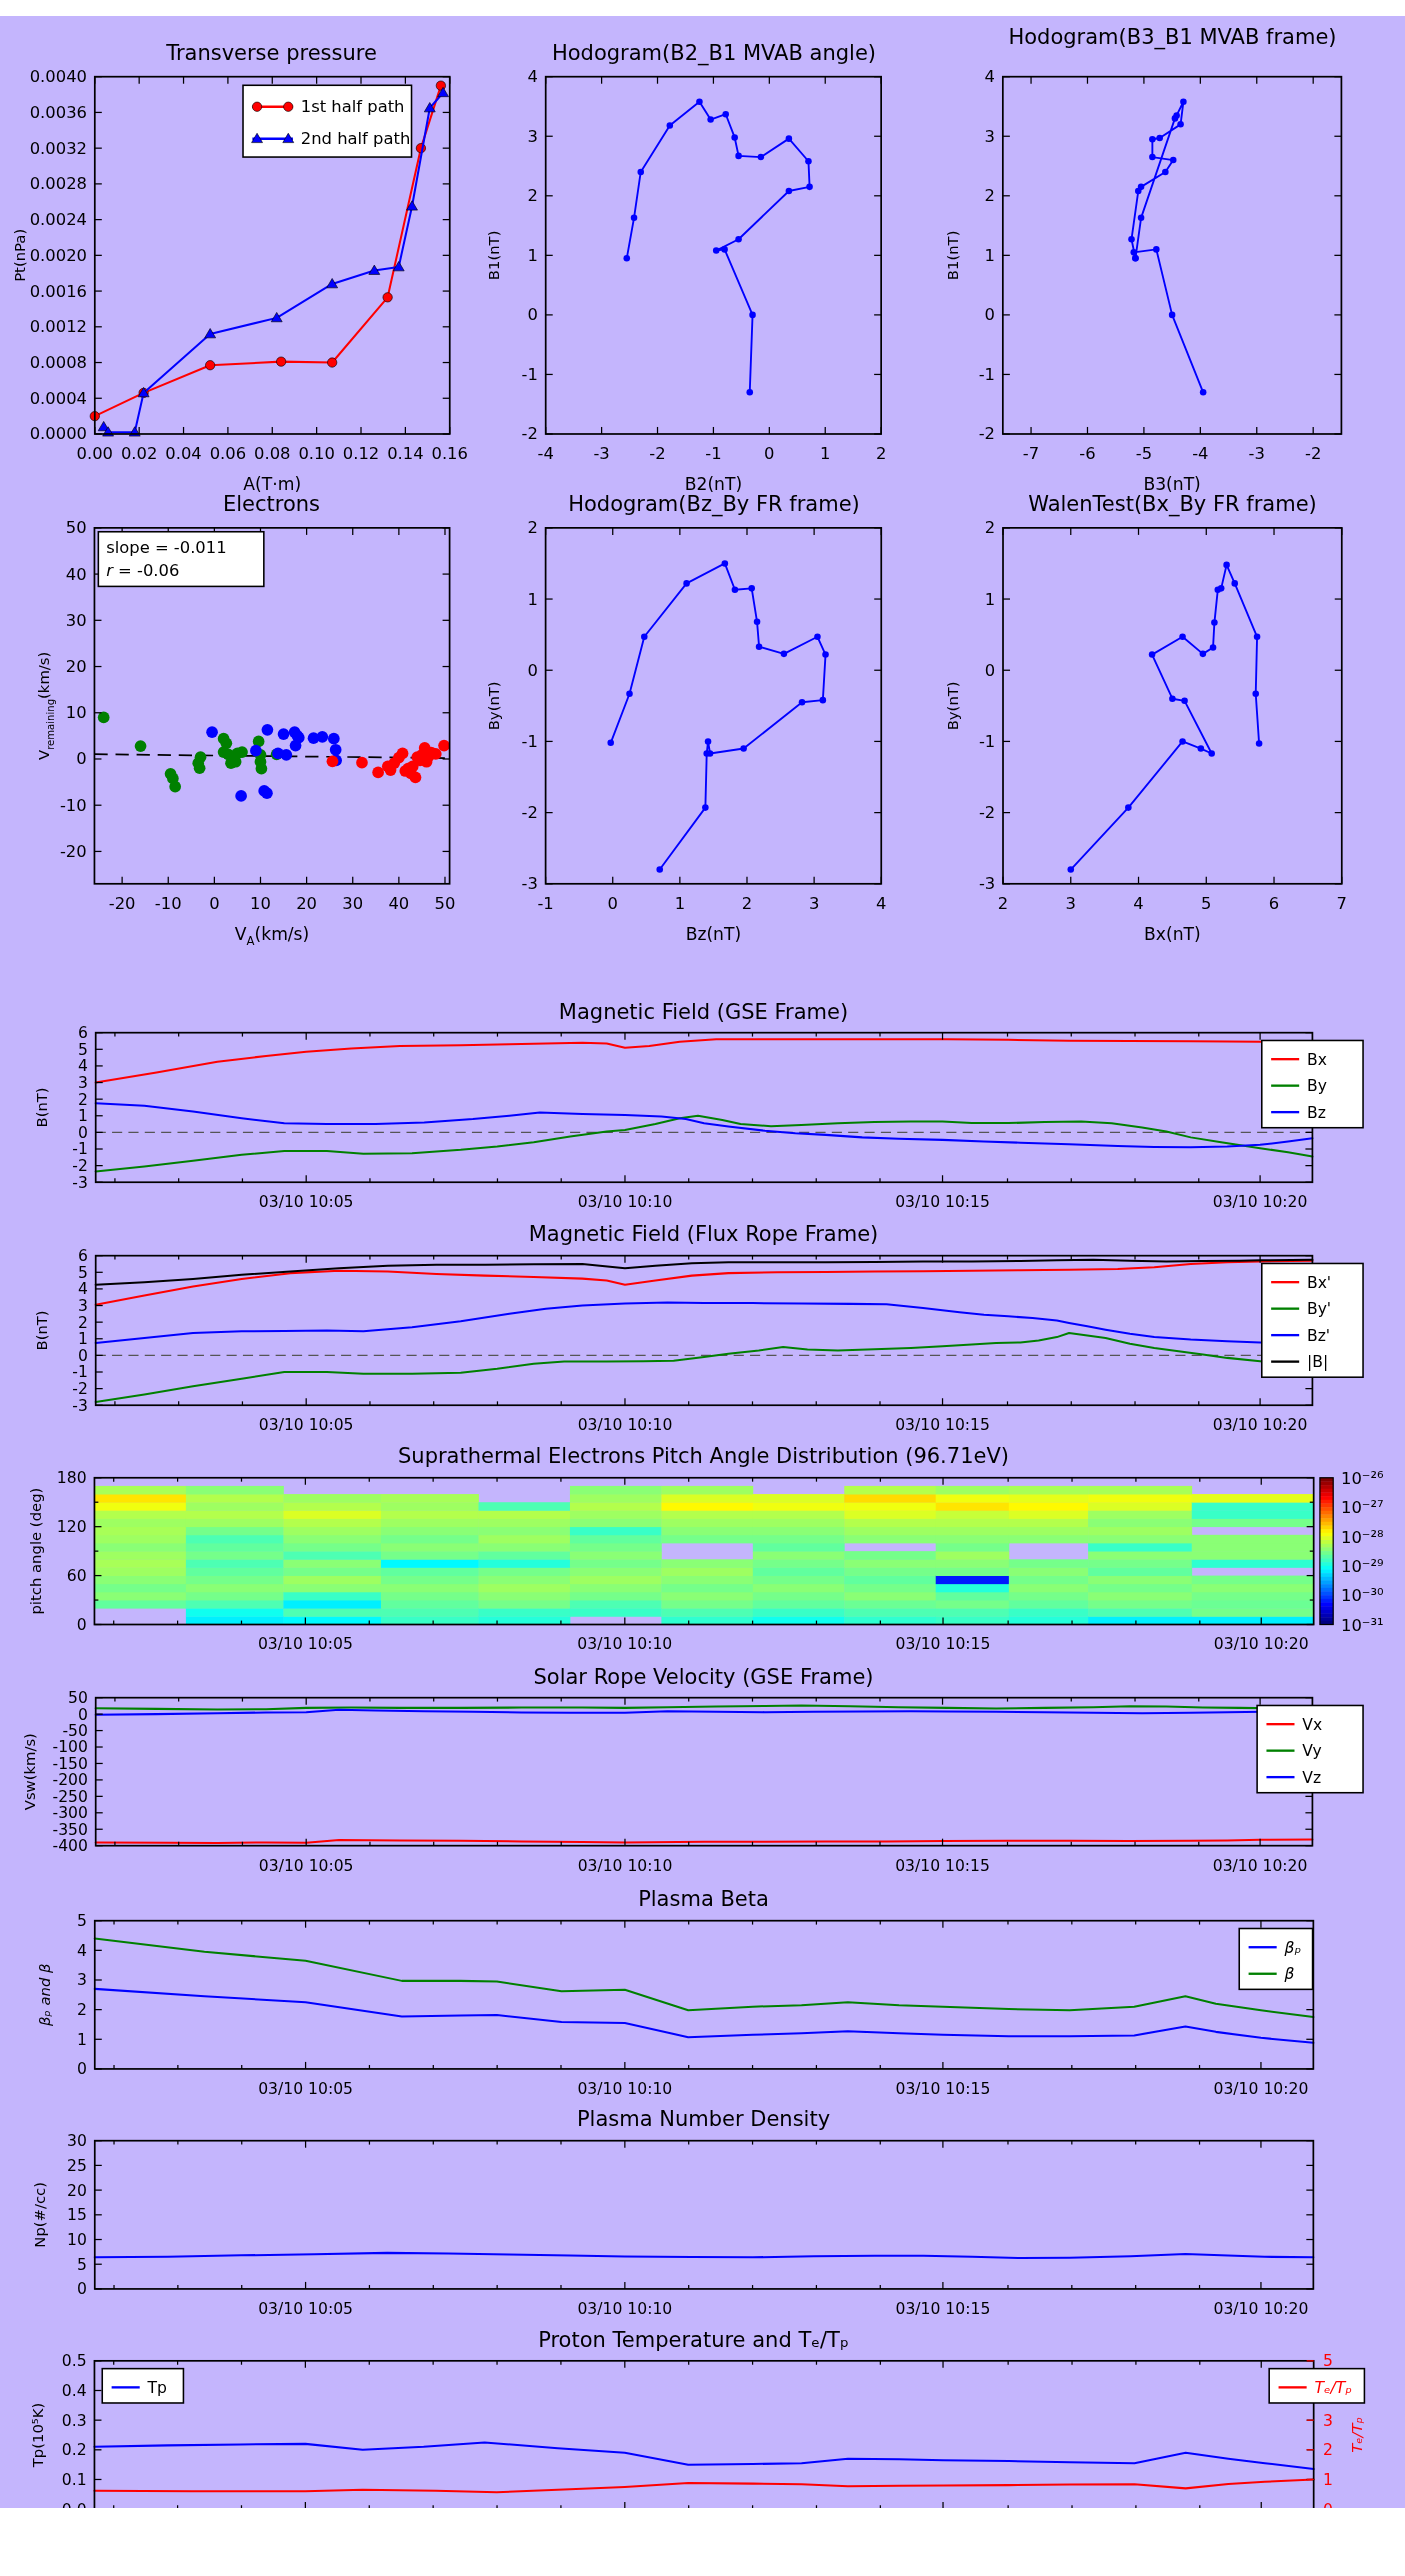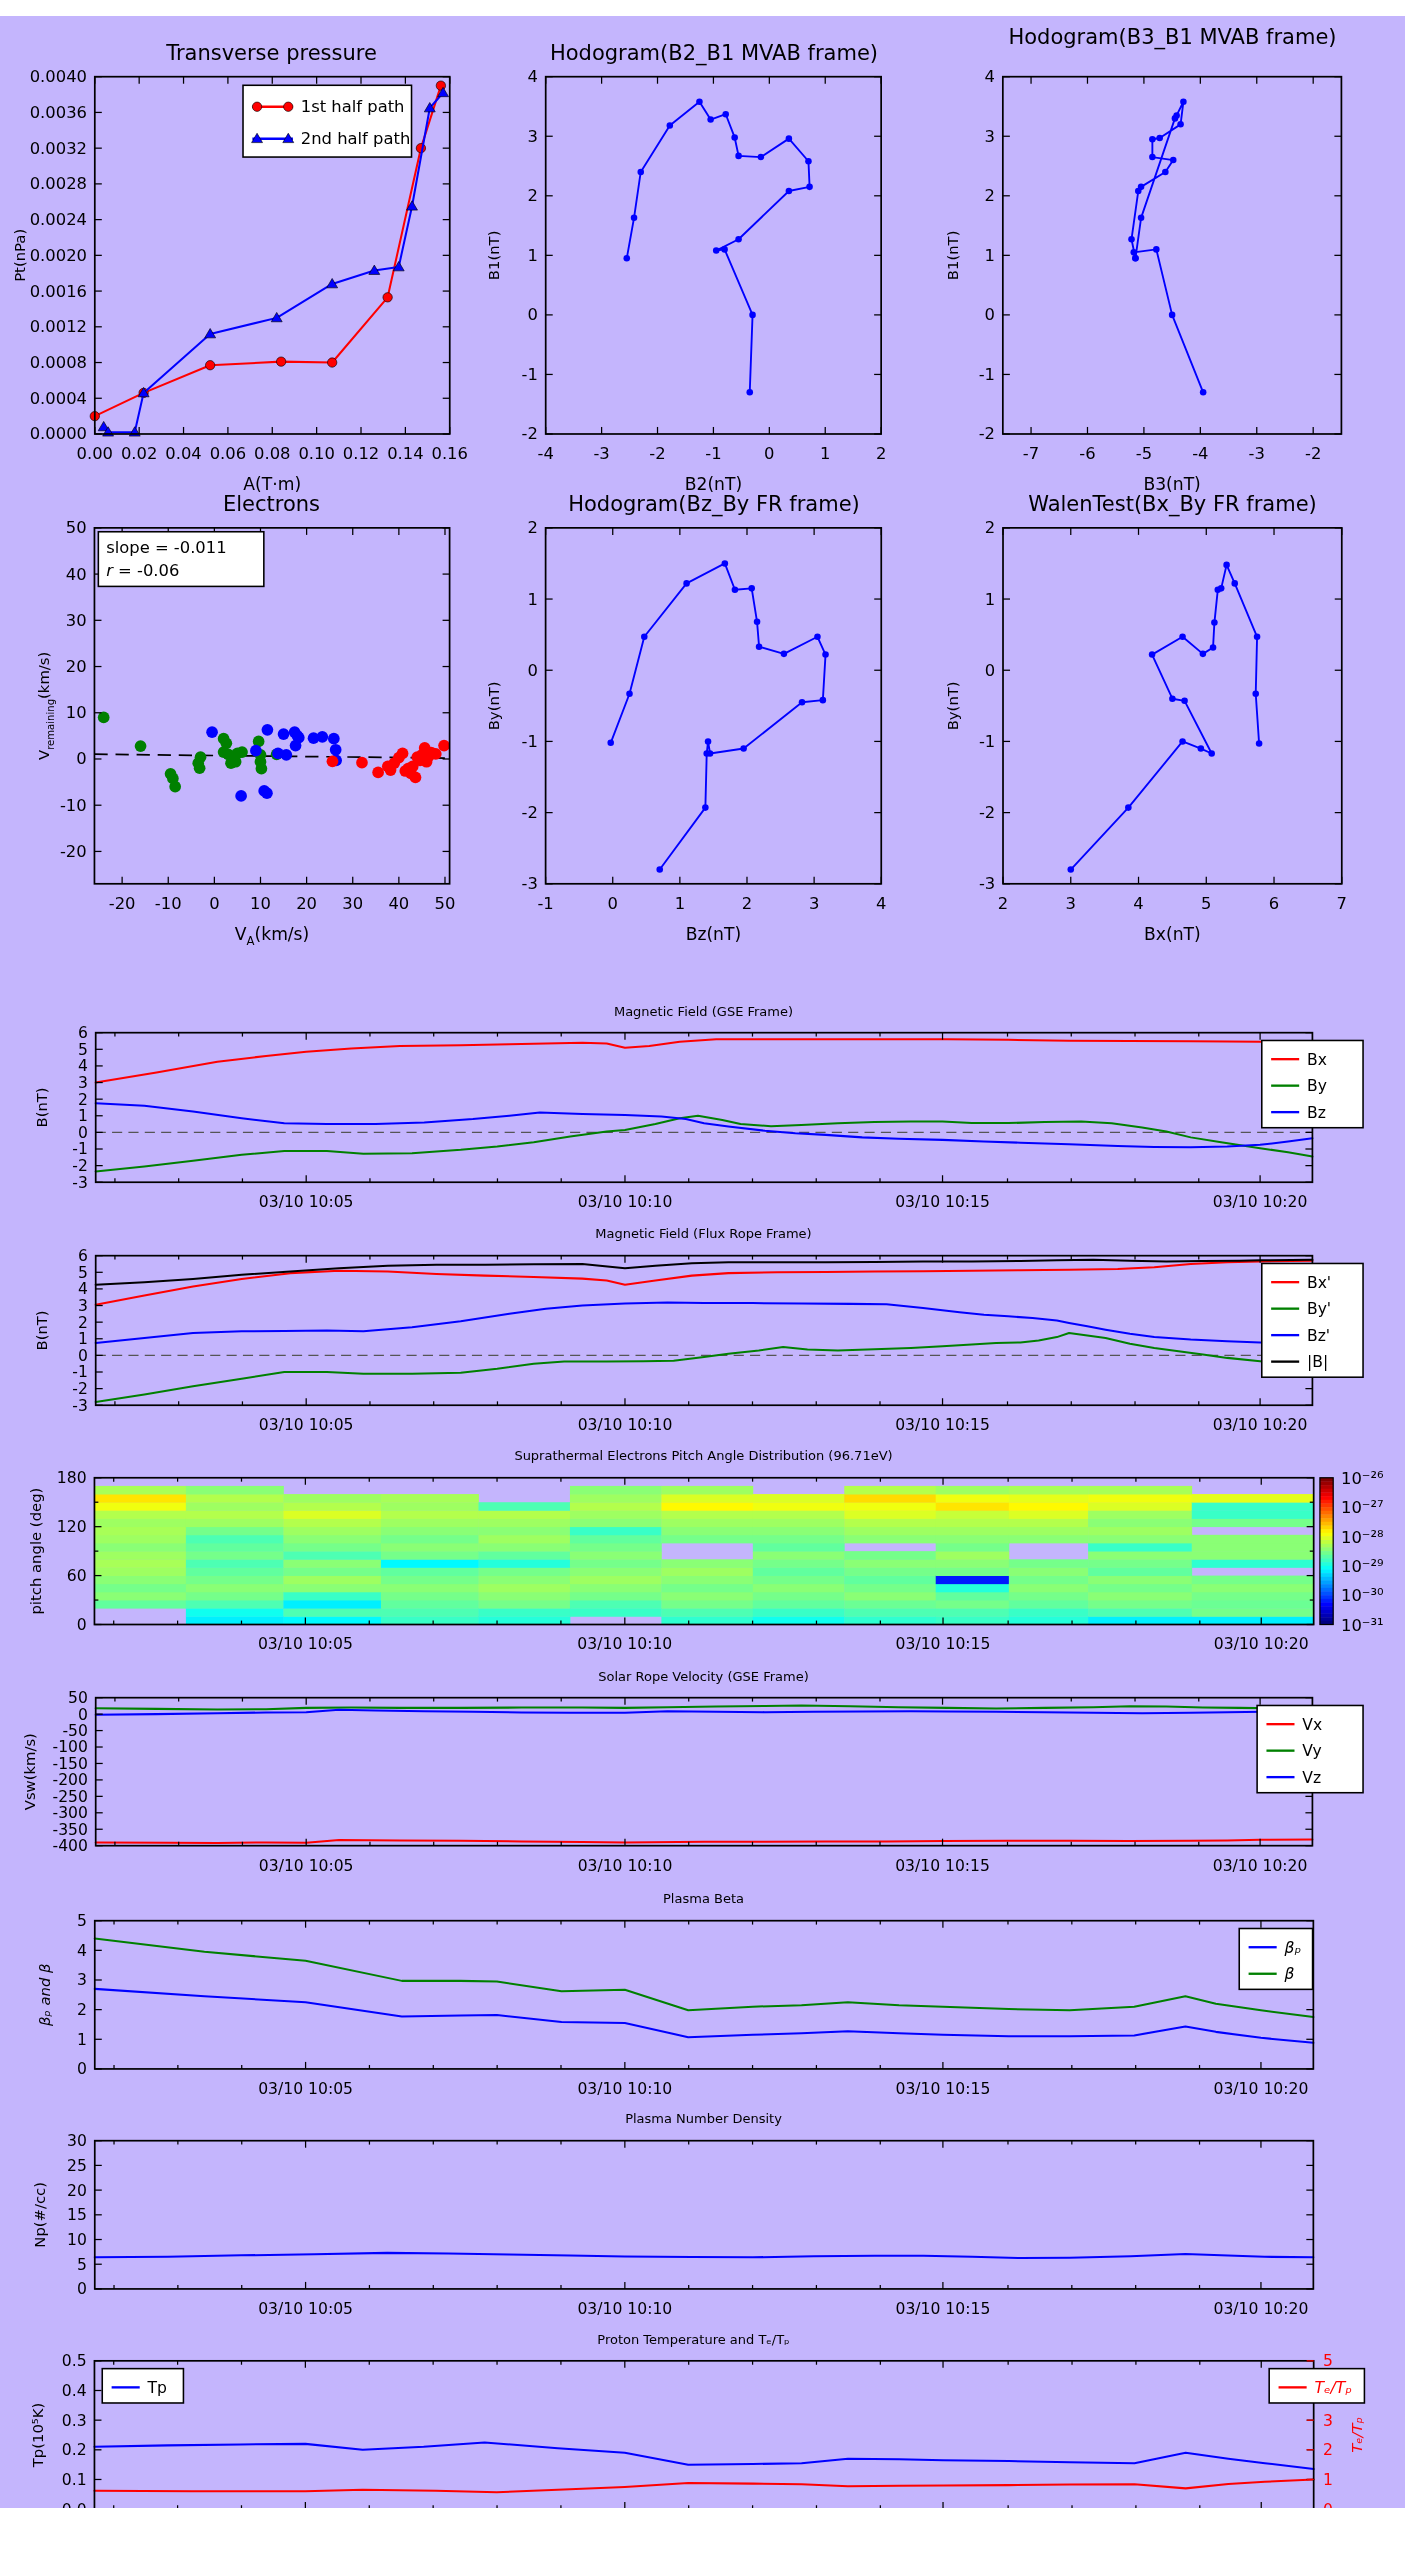--- a/index.html
+++ b/index.html
@@ -1,21 +1,21 @@
 <!DOCTYPE html>
 <html style="font-size:12.5px"><head>
 <meta charset="utf-8">
 <style>
   html,body{margin:0;padding:0;background:#fff;}
   #canvas{position:relative;width:1405px;height:2492px;background:#c4b5fd;overflow:hidden;
           font-family:"DejaVu Sans",sans-serif;margin-top:16px;}
   figure.panel{margin:0;}
   .ptitle{position:absolute;text-align:center;color:#000;white-space:nowrap;}
   .t-big{font-size:21px;line-height:30px;height:30px;}
-  .t-time{font-size:13px;line-height:26.5px;height:26.5px;}
+  .t-time{font-size:21px;line-height:26.5px;height:26.5px;}
   svg.plot{position:absolute;left:0;width:1405px;display:block;}
 </style>
 </head>
 <body>
 
 <div id="canvas">
   <figure class="panel">
     <div class="ptitle t-big" style="left:94px;top:22px;width:355px">Transverse pressure</div>
     <svg class="plot" id="psvg0" style="top:49px;height:447px" viewBox="0 0 1800 573">
         <g transform="translate(0,-63)">
@@ -110,21 +110,21 @@
           <circle cx="369" cy="116.5" r="6" fill="#ff0000" stroke="#000" stroke-width="0.8"></circle>
           <text x="385" y="123.5" font-size="21" text-anchor="start" fill="#000" font-family="&quot;DejaVu Sans&quot;,sans-serif">1st half path</text>
           <line x1="323" y1="157.5" x2="375" y2="157.5" stroke="#0000ff" stroke-width="3" stroke-dasharray="none"></line>
           <path d="M329 150.5L336 162.5L322 162.5Z" fill="#0000ff" stroke="#000" stroke-width="0.8"></path>
           <path d="M369 150.5L376 162.5L362 162.5Z" fill="#0000ff" stroke="#000" stroke-width="0.8"></path>
           <text x="385" y="164.5" font-size="21" text-anchor="start" fill="#000" font-family="&quot;DejaVu Sans&quot;,sans-serif">2nd half path</text>
         </g>
       </svg>
   </figure>
   <figure class="panel">
-    <div class="ptitle t-big" style="left:546px;top:22px;width:336px">Hodogram(B2_B1 MVAB frame)</div>
+    <div class="ptitle t-big" style="left:546px;top:22px;width:336px">Hodogram(B2_B1 MVAB angle)</div>
     <svg class="plot" id="psvg1" style="top:49px;height:447px" viewBox="0 0 1800 573">
         <g transform="translate(0,-63)">
           <path d="M960.58,482.57L964.17,383.33L928.33,299.37L917.58,300.89L946.25,286.39L1010.75,224.56L1037.27,219.22L1035.83,186.39L1010.75,157.39L974.92,181.05L946.25,179.52L941.23,155.86L929.77,126.09L910.42,132.96L896.08,110.06L858.10,140.59L820.83,200.13L812.23,258.91L802.92,310.82" fill="none" stroke="#0000ff" stroke-width="2.4" stroke-dasharray="none" stroke-linejoin="round" stroke-linecap="round"></path>
           <circle cx="960.5833333333333" cy="482.56666666666666" r="4.2" fill="#0000ff" stroke="none" stroke-width="0"></circle>
           <circle cx="964.1666666666667" cy="383.33333333333337" r="4.2" fill="#0000ff" stroke="none" stroke-width="0"></circle>
           <circle cx="928.3333333333334" cy="299.3666666666667" r="4.2" fill="#0000ff" stroke="none" stroke-width="0"></circle>
           <circle cx="917.5833333333333" cy="300.8933333333333" r="4.2" fill="#0000ff" stroke="none" stroke-width="0"></circle>
           <circle cx="946.25" cy="286.39" r="4.2" fill="#0000ff" stroke="none" stroke-width="0"></circle>
           <circle cx="1010.75" cy="224.56" r="4.2" fill="#0000ff" stroke="none" stroke-width="0"></circle>
           <circle cx="1037.2666666666667" cy="219.21666666666664" r="4.2" fill="#0000ff" stroke="none" stroke-width="0"></circle>

